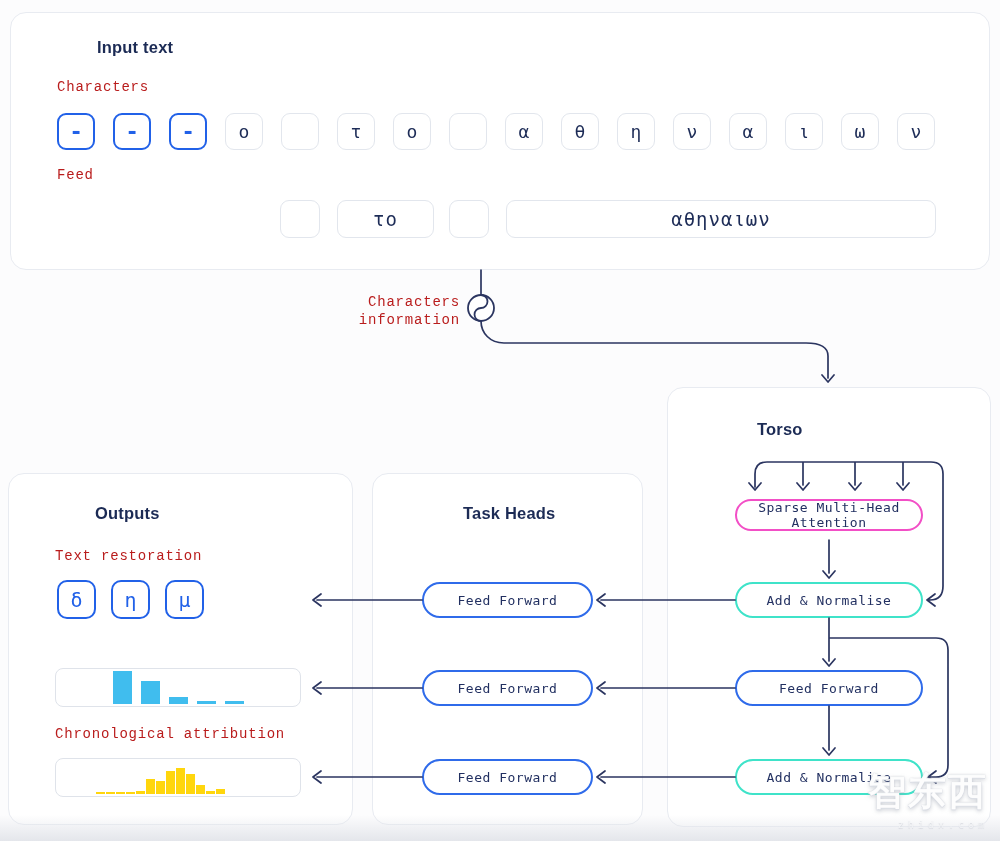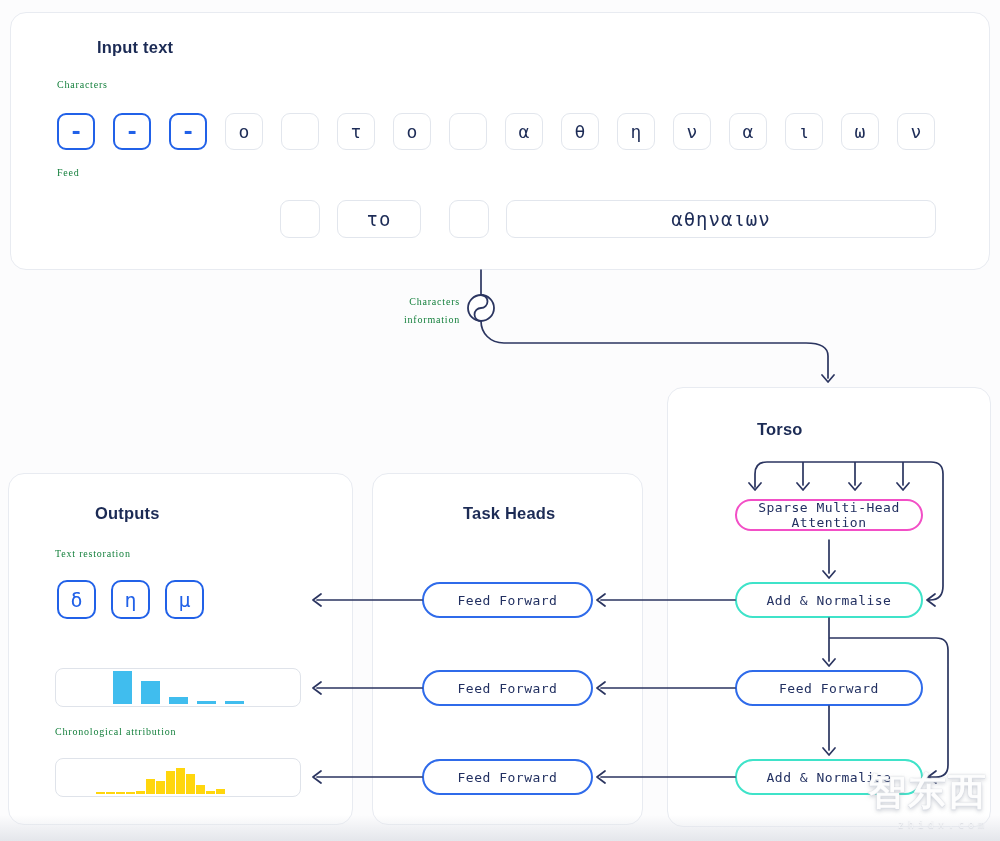--- a/index.html
+++ b/index.html
@@ -11,23 +11,23 @@
   .panel{
     position:absolute;background:#ffffff;
     border:1.5px solid #e8ebf1;border-radius:16px;
     box-sizing:border-box;
   }
   .title{
     position:absolute;color:#1c2b55;font-size:16.5px;font-weight:700;
     letter-spacing:.2px;white-space:nowrap;margin-left:40px;
   }
   .mlabel{
-    position:absolute;color:#15803d;
-    font-family:Liberation Serif, serif;
-    font-size:10px;letter-spacing:.8px;white-space:nowrap;
+    position:absolute;color:#b91c1c;
+    font-family:Liberation Mono, monospace;
+    font-size:14px;letter-spacing:.8px;white-space:nowrap;
   }
   .char-box{
     position:absolute;top:113px;width:38px;height:37px;box-sizing:border-box;
     background:#fff;border:1.5px solid #e2e6ed;border-radius:9px;
     display:flex;align-items:center;justify-content:center;
     font-family:"DejaVu Sans Mono","Liberation Mono",monospace;
     font-size:18px;color:#1d2c57;
   }
   .char-box.hl{border:2px solid #2161e8;color:#2161e8;font-size:22px;font-weight:700;}
   .word-box{
@@ -163,21 +163,21 @@
     <div class="char-box" style="left: 449px;"></div>
     <div class="char-box" style="left: 505px;">α</div>
     <div class="char-box" style="left: 561px;">θ</div>
     <div class="char-box" style="left: 617px;">η</div>
     <div class="char-box" style="left: 673px;">ν</div>
     <div class="char-box" style="left: 729px;">α</div>
     <div class="char-box" style="left: 785px;">ι</div>
     <div class="char-box" style="left: 841px;">ω</div>
     <div class="char-box" style="left: 897px;">ν</div>
     <div class="word-box" style="left: 280px; width: 40px;"></div>
-    <div class="word-box" style="left: 337px; width: 84px;">το</div>
+    <div class="word-box" style="left: 337px; width: 97px;">το</div>
     <div class="word-box" style="left: 449px; width: 40px;"></div>
     <div class="word-box" style="left: 506px; width: 430px;">αθηναιων</div>
     <div class="token-box" style="left: 57px;">δ</div>
     <div class="token-box" style="left: 111px;">η</div>
     <div class="token-box" style="left: 165px;">μ</div>
     <svg class="connectors" width="1000" height="841" viewBox="0 0 1000 841">
     <g stroke="#2b3560" stroke-width="1.7" fill="none" stroke-linecap="round" stroke-linejoin="round">
 
       <path d="M481,270 V295"></path>
 

